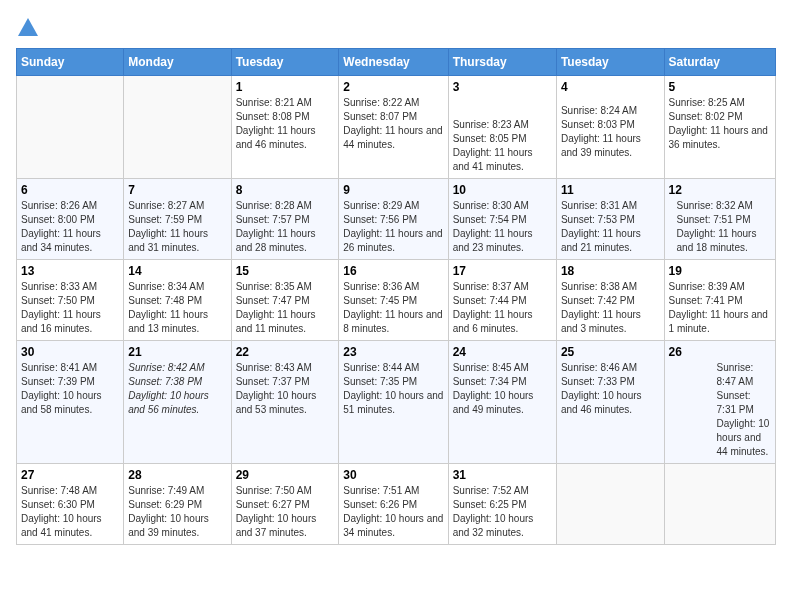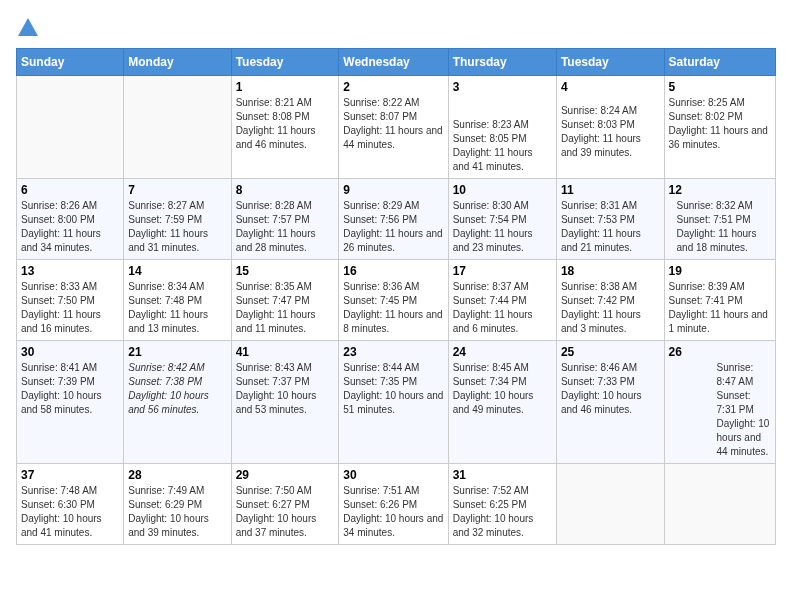--- a/index.html
+++ b/index.html
@@ -257,21 +257,21 @@
 Sunset: 7:39 PM
 Daylight: 10 hours and 58 minutes.</div>
         </td>
         <td>
           <span class="day-num">21</span>
           <div class="day-info" style="white-space: pre-line; font-style: italic;">Sunrise: 8:42 AM
 Sunset: 7:38 PM
 Daylight: 10 hours and 56 minutes.</div>
         </td>
         <td>
-          <span class="day-num">41</span>
+          <span class="day-num">22</span>
           <div class="day-info" style="white-space: pre-line;">Sunrise: 8:43 AM
 Sunset: 7:37 PM
 Daylight: 10 hours and 53 minutes.</div>
         </td>
         <td>
           <span class="day-num">23</span>
           <div class="day-info" style="white-space: pre-line;">Sunrise: 8:44 AM
 Sunset: 7:35 PM
 Daylight: 10 hours and 51 minutes.</div>
         </td>
@@ -289,21 +289,21 @@
         </td>
         <td>
           <span class="day-num">26</span>
           <div class="day-info" style="white-space: pre-line; margin-left: 48px;">Sunrise: 8:47 AM
 Sunset: 7:31 PM
 Daylight: 10 hours and 44 minutes.</div>
         </td>
       </tr>
       <tr>
         <td>
-          <span class="day-num">37</span>
+          <span class="day-num">27</span>
           <div class="day-info" style="white-space: pre-line;">Sunrise: 7:48 AM
 Sunset: 6:30 PM
 Daylight: 10 hours and 41 minutes.</div>
         </td>
         <td>
           <span class="day-num">28</span>
           <div class="day-info" style="white-space: pre-line;">Sunrise: 7:49 AM
 Sunset: 6:29 PM
 Daylight: 10 hours and 39 minutes.</div>
         </td>

